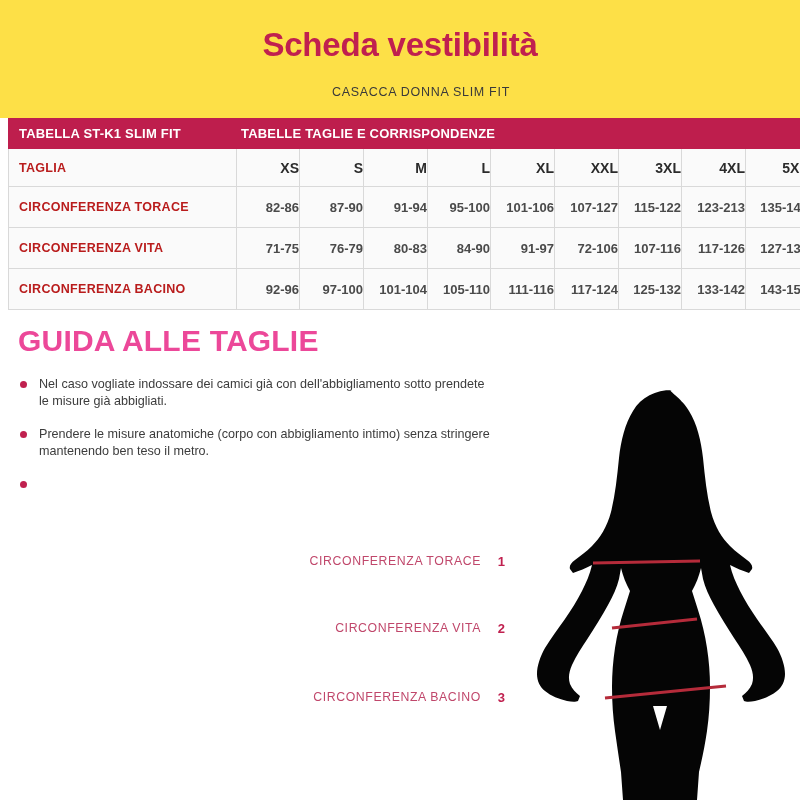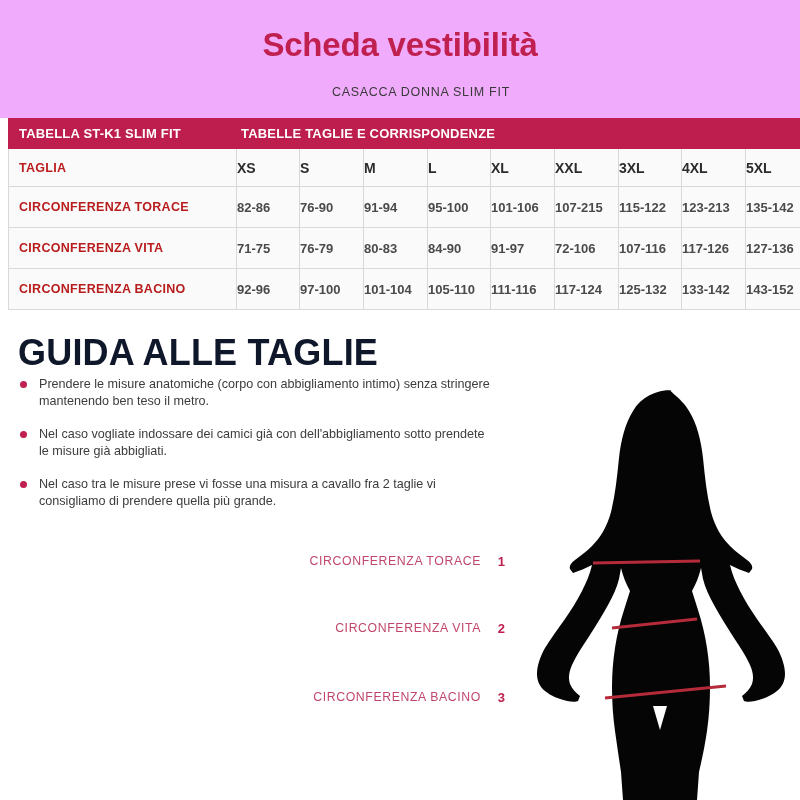--- a/index.html
+++ b/index.html
@@ -18,21 +18,21 @@
     height: 800px;
     background: #ffffff;
   }
 
   
   .header {
     position: absolute;
     top: 0; left: 0;
     width: 800px;
     height: 118px;
-    background: #f0abfc;
+    background: #fde047;
     padding-left: 48px;
   }
   .page-title {
     position: absolute;
     top: 26px;
     left: 0;
     width: 800px;
     text-align: center;
     font-size: 33px;
     font-weight: bold;
@@ -58,21 +58,21 @@
     top: 118px;
     left: 8px;
     width: 800px;
     border-collapse: collapse;
     table-layout: fixed;
   }
   .size-table td, .size-table th {
     border: 1px solid #d9d9d9;
     background: #fafafa;
     padding: 0;
-    text-align: left;
+    text-align: right;
     vertical-align: middle;
   }
   .banner-cell {
     background: #be1e4d !important;
     border: 1px solid #be1e4d !important;
     color: #ffffff;
     height: 30px;
     text-align: left !important;
     padding-left: 10px !important;
     font-size: 13px;
@@ -100,25 +100,25 @@
   .data-row td { height: 41px; }
   .datacell {
     font-size: 13px;
     font-weight: 700;
     color: #4a4a4a;
   }
 
   
   .guide-title {
     position: absolute;
-    top: 332px;
+    top: 324px;
     left: 18px;
-    font-size: 36px;
-    font-weight: bold;
-    color: #0f172a;
+    font-size: 30px;
+    font-weight: bold;
+    color: #ec4899;
     letter-spacing: 0.2px;
   }
 
   .bullets {
     position: absolute;
     top: 376px;
     left: 20px;
     width: 470px;
   }
   .bullet-item {
@@ -221,25 +221,25 @@
         <td class="sizehdr">XL</td>
         <td class="sizehdr">XXL</td>
         <td class="sizehdr">3XL</td>
         <td class="sizehdr">4XL</td>
         <td class="sizehdr">5XL</td>
       </tr>
 
       <tr class="data-row">
         <td class="rowlabel">CIRCONFERENZA TORACE</td>
         <td class="datacell">82-86</td>
-        <td class="datacell">76-90</td>
+        <td class="datacell">87-90</td>
         <td class="datacell">91-94</td>
         <td class="datacell">95-100</td>
         <td class="datacell">101-106</td>
-        <td class="datacell">107-215</td>
+        <td class="datacell">107-127</td>
         <td class="datacell">115-122</td>
         <td class="datacell">123-213</td>
         <td class="datacell">135-142</td>
       </tr>
 
       <tr class="data-row">
         <td class="rowlabel">CIRCONFERENZA VITA</td>
         <td class="datacell">71-75</td>
         <td class="datacell">76-79</td>
         <td class="datacell">80-83</td>
@@ -264,29 +264,28 @@
         <td class="datacell">143-152</td>
       </tr>
     </tbody>
   </table>
 
   <div class="guide-title">GUIDA ALLE TAGLIE</div>
 
   <div class="bullets">
     <div class="bullet-item">
       <span class="bullet-dot"></span>
-      <span>Prendere le misure anatomiche (corpo con abbigliamento intimo) senza stringere mantenendo ben teso il metro.</span>
+      <span>Nel caso vogliate indossare dei camici già con dell'abbigliamento sotto prendete le misure già abbigliati.</span>
     </div>
     <div class="bullet-item">
       <span class="bullet-dot"></span>
-      <span>Nel caso vogliate indossare dei camici già con dell'abbigliamento sotto prendete le misure già abbigliati.</span>
+      <span>Prendere le misure anatomiche (corpo con abbigliamento intimo) senza stringere mantenendo ben teso il metro.</span>
     </div>
     <div class="bullet-item">
       <span class="bullet-dot"></span>
-      <span>Nel caso tra le misure prese vi fosse una misura a cavallo fra 2 taglie vi consigliamo di prendere quella più grande.</span>
     </div>
   </div>
 
   <div class="legend">
     <div class="legend-row r1">
       <span class="legend-label">CIRCONFERENZA TORACE</span>
       <span class="legend-num">1</span>
     </div>
     <div class="legend-row r2">
       <span class="legend-label">CIRCONFERENZA VITA</span>

